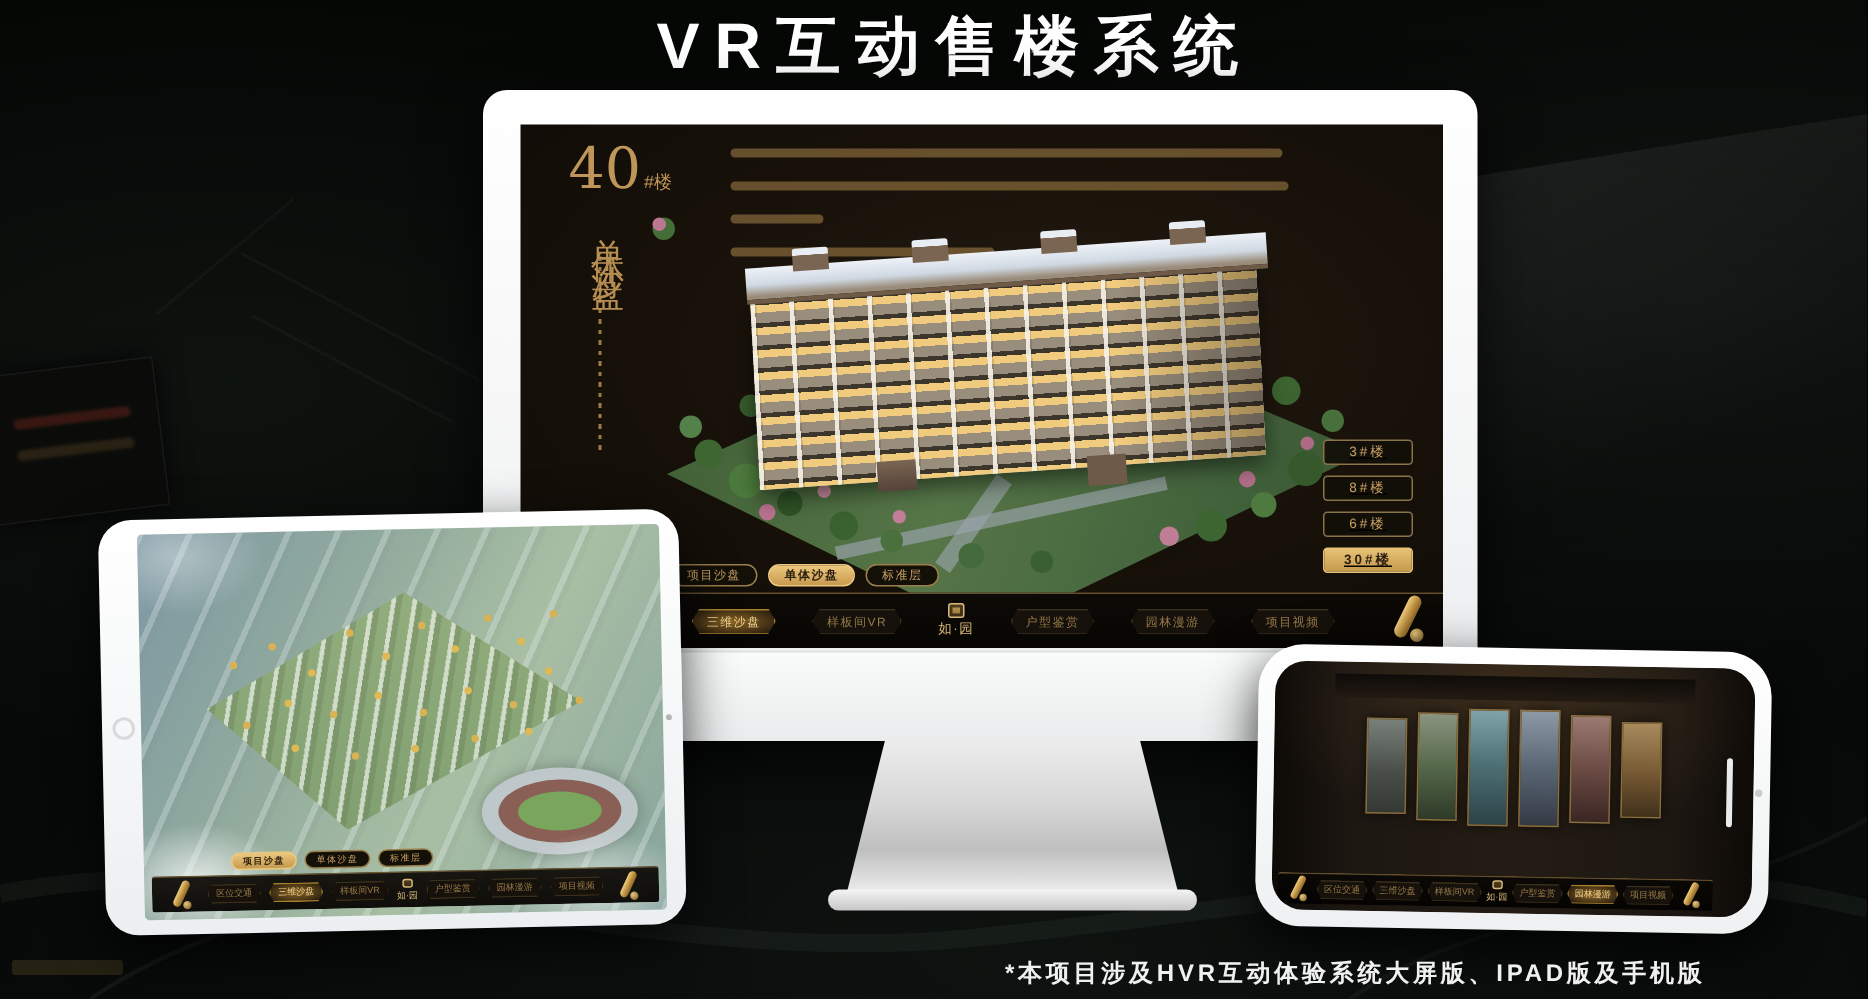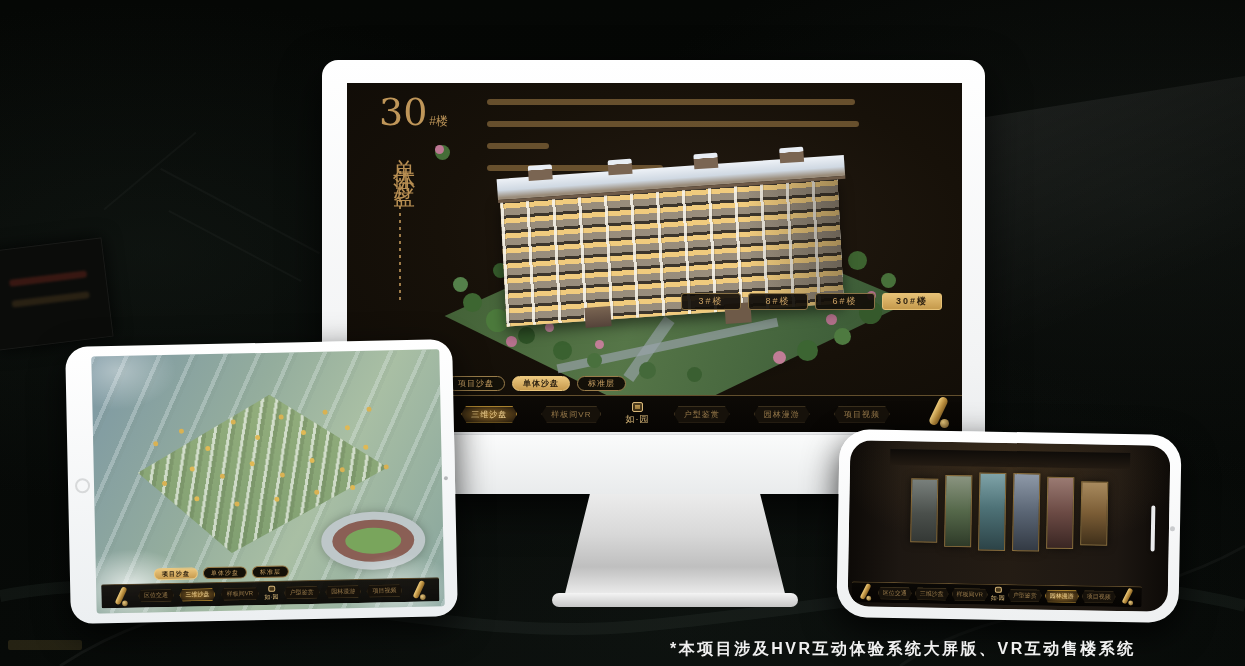--- a/index.html
+++ b/index.html
@@ -103,21 +103,21 @@
       205px 218px 0 1px #44693a, 252px 222px 0 0 #3a5f31, 365px 198px 0 3px #3c6532,
       400px 184px 0 1px #4e7a40, 428px 160px 0 4px #35592b, 446px 128px 0 0 #47703a,
       415px 108px 0 2px #3d6330, 58px 118px 0 0 #365c2c; }
   .mm-flowers { position:absolute; left:0; top:0; width:9px; height:9px; border-radius:50%;
     background:#bd7793; box-shadow:
       72px 192px 0 1px #b8738f, 340px 208px 0 2px #c07d96, 432px 146px 0 0 #ad6b86,
       110px 178px 0 0 #c98ba1, 392px 170px 0 1px #b06f89, 160px 195px 0 0 #c27e97; }
 
   
   .m-floors { position:absolute; right:20px; top:210px; display:flex;
-    flex-direction:row; gap:7px; }
+    flex-direction:column; gap:7px;text-decoration:underline; }
   .floor-btn { width:60px; height:17px; font-size:9px; letter-spacing:2px;
     color:#c9a063; background:rgba(18,14,9,.92); border:1px solid #8a7347;
     border-radius:3px; display:flex; align-items:center; justify-content:center; }
   .floor-btn.active { background:linear-gradient(#e6c176,#c59a4c); color:#2b1f10;
     font-weight:700; border-color:#e6c176; }
 
   
   .m-tabs { position:absolute; left:100px; bottom:41px; display:flex; gap:7px; }
   .tab-pill { height:15px; padding:0 10px; font-size:8px; letter-spacing:1px;
     color:#c9a063; background:#131008; border:1px solid #9a7d4a; border-radius:8px;
@@ -244,26 +244,27 @@
       <i></i>
       <i></i>
     </div>
   <svg class="bg-roads" viewBox="0 0 1245 230">
     <path d="M0,160 C200,120 420,210 640,190 S1050,120 1245,170" fill="none" stroke="rgba(140,170,160,.07)" stroke-width="12"></path>
     <path d="M60,230 C180,150 300,170 420,90" fill="none" stroke="rgba(255,255,255,.05)" stroke-width="3"></path>
     <path d="M900,230 C1000,160 1120,180 1245,110" fill="none" stroke="rgba(255,255,255,.04)" stroke-width="3"></path>
   </svg>
   <div class="bg-mark"></div>
 
+  <div class="page-title">VR互动售楼系统</div>
 
   <div class="monitor">
     <div class="m-screen">
 
       <div class="m-heading">
-        <span class="m-num">30</span><span class="m-unit">#楼</span>
+        <span class="m-num">40</span><span class="m-unit">#楼</span>
         <div class="m-sub">单体沙盘</div>
       </div>
       <div class="m-sub-deco"></div>
 
       <div class="m-para">
         <i style="width:368px"></i>
         <i style="width:372px"></i>
         <i style="width:62px"></i>
         <i style="width:176px"></i>
       </div>
@@ -380,14 +381,14 @@
         </div>
         <div class="nav-item">户型鉴赏</div>
         <div class="nav-item active">园林漫游</div>
         <div class="nav-item">项目视频</div>
         <div class="scroll"></div>
       </div>
     </div>
     <div class="p-cam"></div>
   </div>
 
-  <div class="footnote">*本项目涉及HVR互动体验系统大屏版、VR互动售楼系统</div>
+  <div class="footnote">*本项目涉及HVR互动体验系统大屏版、IPAD版及手机版</div>
 </div>
 
 </body></html>

